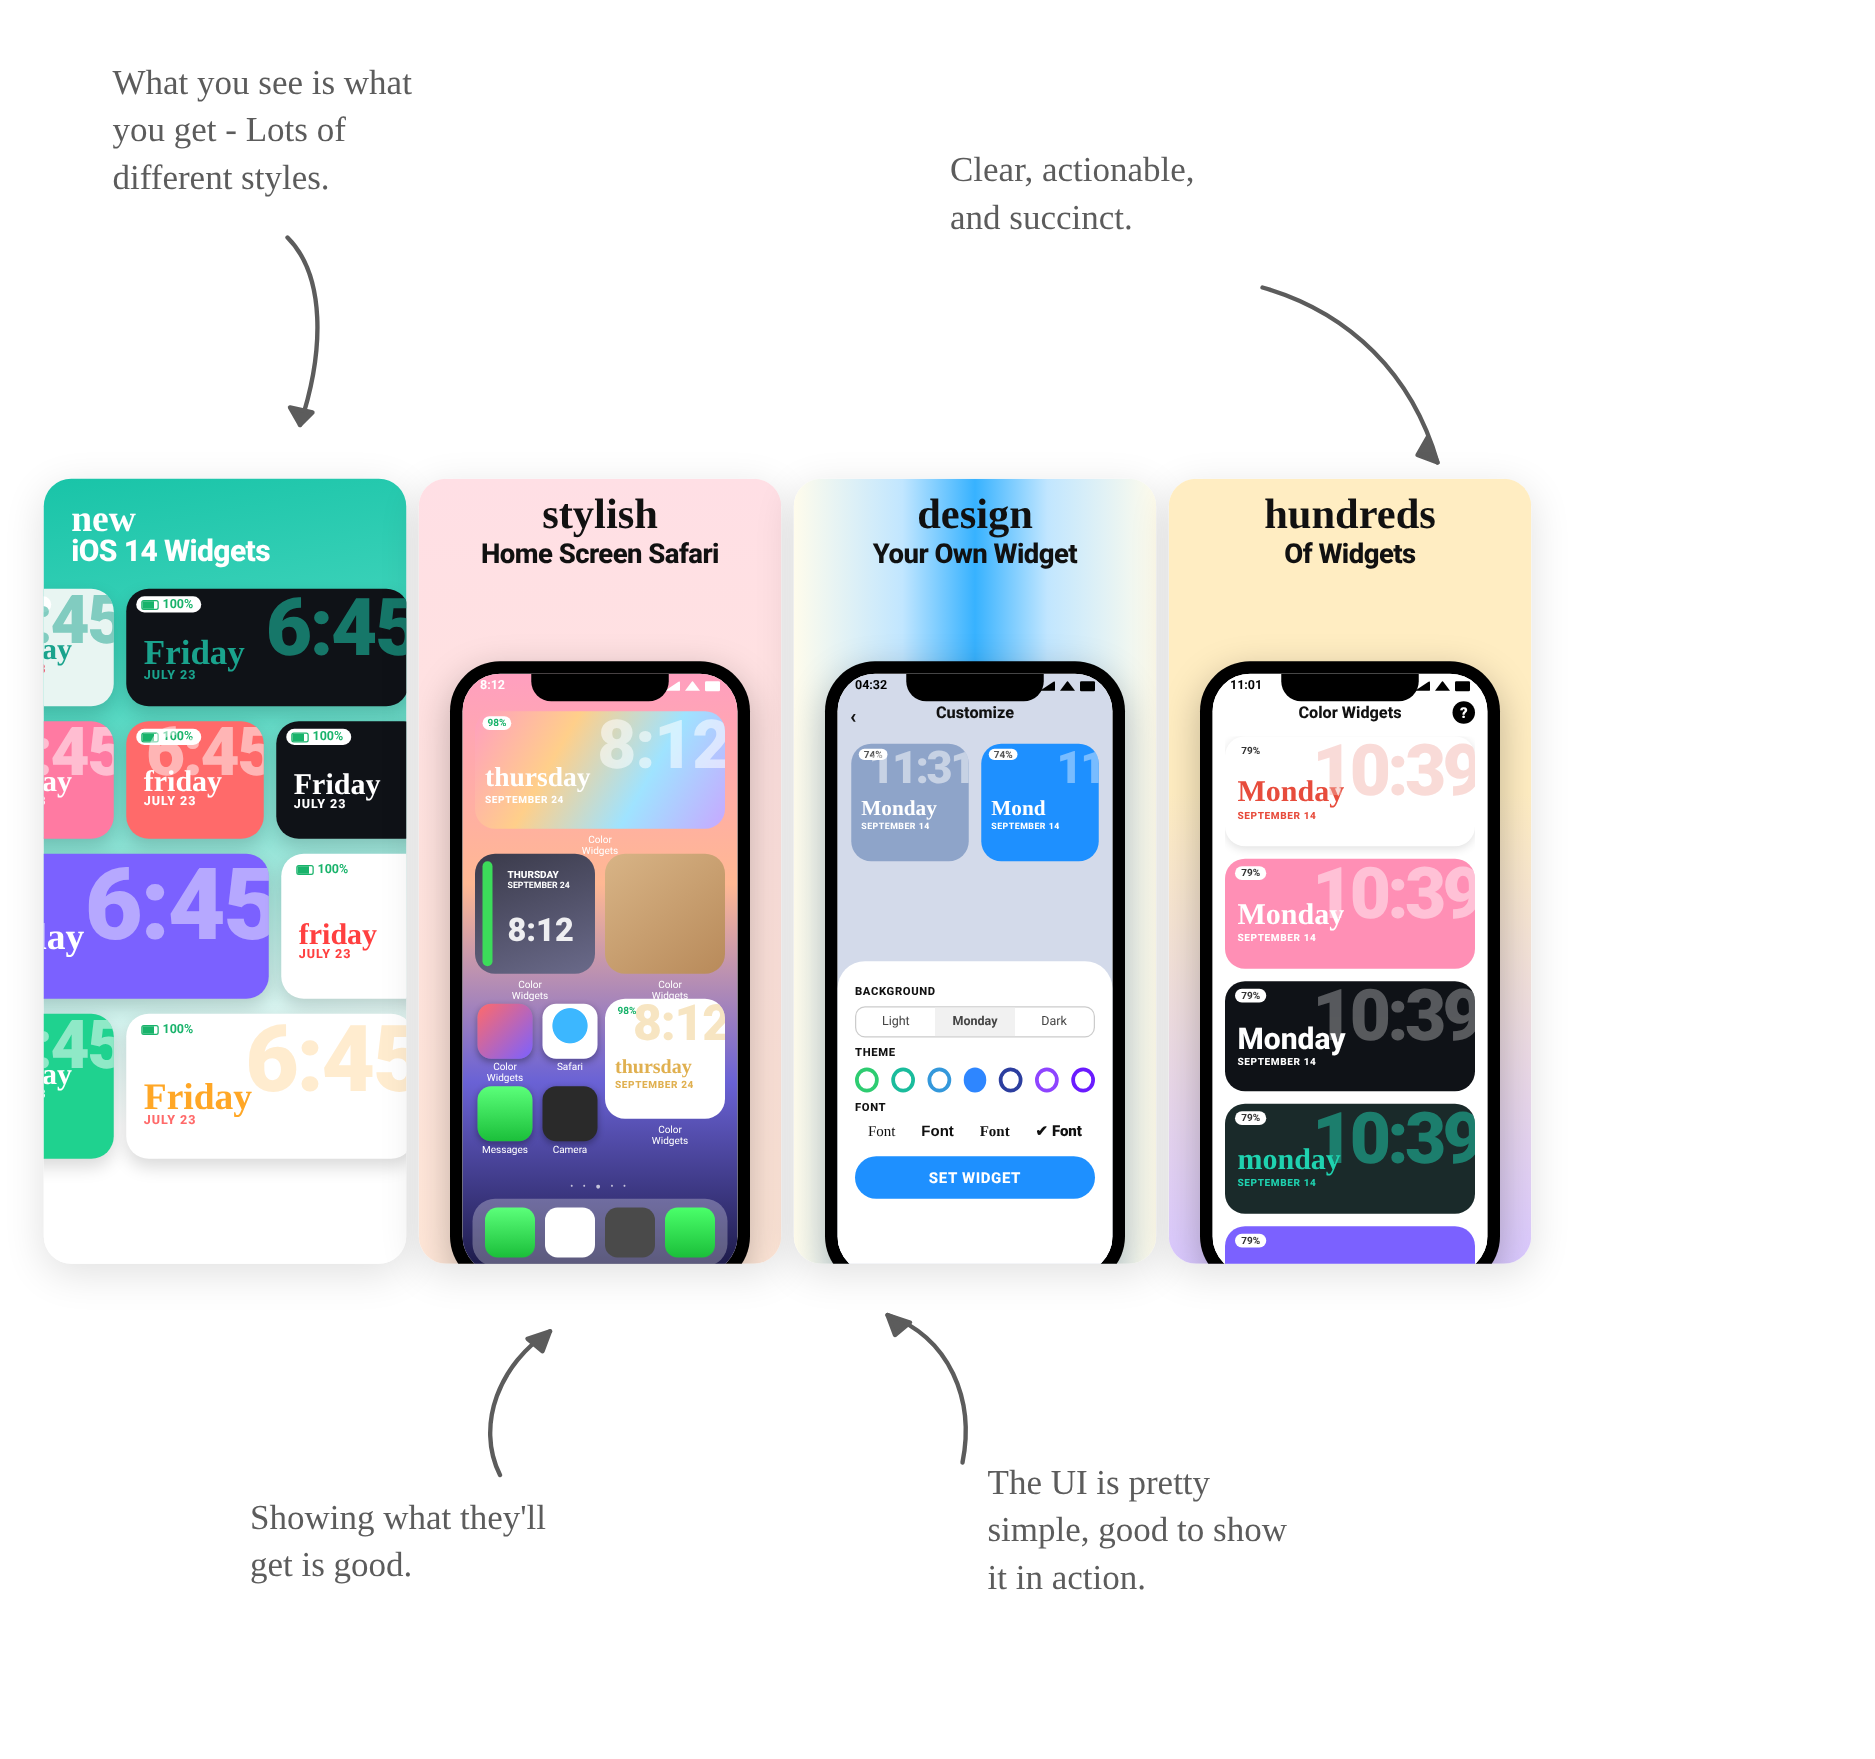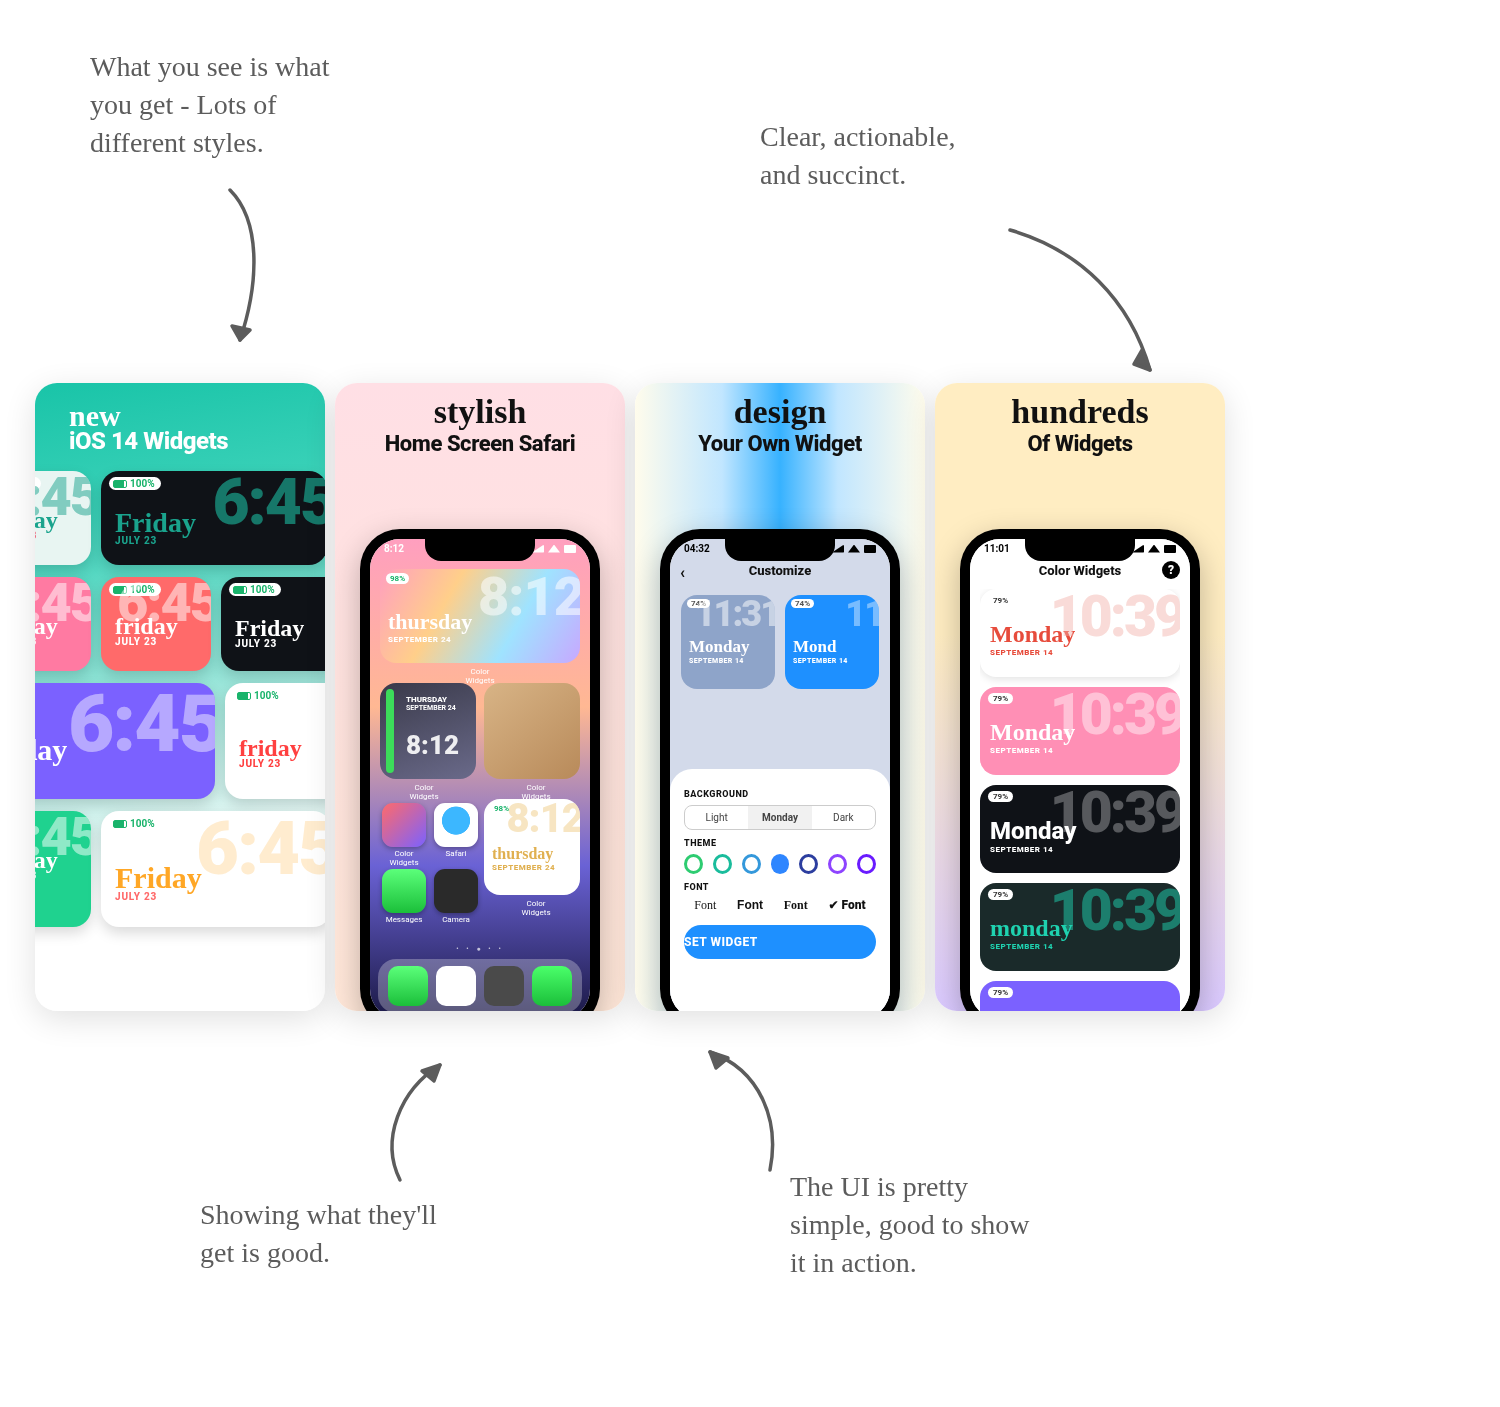--- a/index.html
+++ b/index.html
@@ -37,21 +37,21 @@
   background:#fff;
 }
 .card .script{font-family:"Brush Script MT","Lucida Handwriting",cursive;font-weight:700}
 .card .sub{font-weight:800;letter-spacing:-.02em}
 .card .head{text-align:center;padding:12px 8px 6px}
 .card .head .script{font-size:34px;line-height:1}
 .card .head .sub{font-size:22px;margin-top:2px}
 
 
 .c1{background:linear-gradient(170deg,#19c4a8 0%,#3cd2b9 22%,#aee9e0 55%,#fff 78%)}
-.c1 .title{color:#fff;padding:16px 0 10px 34px}
+.c1 .title{color:#fff;padding:16px 0 10px 22px}
 .c1 .title .script{font-size:30px;display:block;margin-bottom:-6px}
 .c1 .title .sub{font-size:24px;color:#fff;font-weight:800}
 .tile{
   position:absolute;border-radius:18px;
   box-shadow:0 6px 14px rgba(0,0,0,.15);
   padding:10px 14px 12px;
   color:#fff;overflow:hidden;
 }
 .tile .batt{
   position:absolute;top:6px;left:8px;
@@ -103,21 +103,21 @@
 .panel{position:absolute;left:0;right:0;background:#fff;border-radius:22px 22px 0 0;padding:12px 14px}
 .plabel{font-size:9px;font-weight:800;letter-spacing:.5px;margin:8px 0 6px}
 .seg{display:flex;border:1px solid #ccc;border-radius:8px;overflow:hidden;font-size:10px}
 .seg div{flex:1;text-align:center;padding:6px 0;color:#444}
 .seg .sel{background:#f1f1f1;font-weight:700}
 .theme-row{display:flex;gap:10px;align-items:center;margin:4px 0}
 .swatch{width:20px;height:20px;border-radius:50%;border:3px solid}
 .swatch.solid{border:none}
 .fontrow{display:flex;justify-content:space-around;font-size:12px;margin-top:4px}
 .fontrow .fsel::before{content:"✔ ";font-weight:900}
-.setbtn{background:#1e90ff;color:#fff;font-weight:800;font-size:12px;letter-spacing:.5px;text-align:left;border-radius:24px;padding:10px 0;margin-top:12px}
+.setbtn{background:#1e90ff;color:#fff;font-weight:800;font-size:12px;letter-spacing:.5px;text-align:center;border-radius:24px;padding:10px 0;margin-top:12px}
 .c4-bg{position:absolute;inset:0;background:linear-gradient(180deg,#ffedc2 40%,#dac9ff 100%)}
 .list-body{background:#fff;position:absolute;inset:0}
 .list-hdr{position:absolute;top:24px;left:0;right:0;text-align:center;font-weight:800;font-size:13px}
 .qmark{position:absolute;top:22px;right:10px;width:18px;height:18px;border-radius:50%;background:#000;color:#fff;font-size:12px;font-weight:900;text-align:center;line-height:18px}
 .wlist{position:absolute;top:50px;left:10px;right:10px;bottom:0;overflow:hidden}
 .wcard{height:88px;border-radius:16px;margin-bottom:10px;position:relative;color:#fff;overflow:hidden;padding:6px 10px}
 .wcard .wb{position:absolute;top:6px;left:8px;background:#fff;color:#333;border-radius:8px;font-size:8px;font-weight:700;padding:1px 5px}
 .wcard .wbig{position:absolute;right:-4px;top:-6px;font-size:57px;font-weight:900;opacity:.45;letter-spacing:-3px}
 .wcard .wday{font-weight:800;margin-top:26px}
 .wcard .wdd{font-size:8px;font-weight:800;letter-spacing:.5px}

